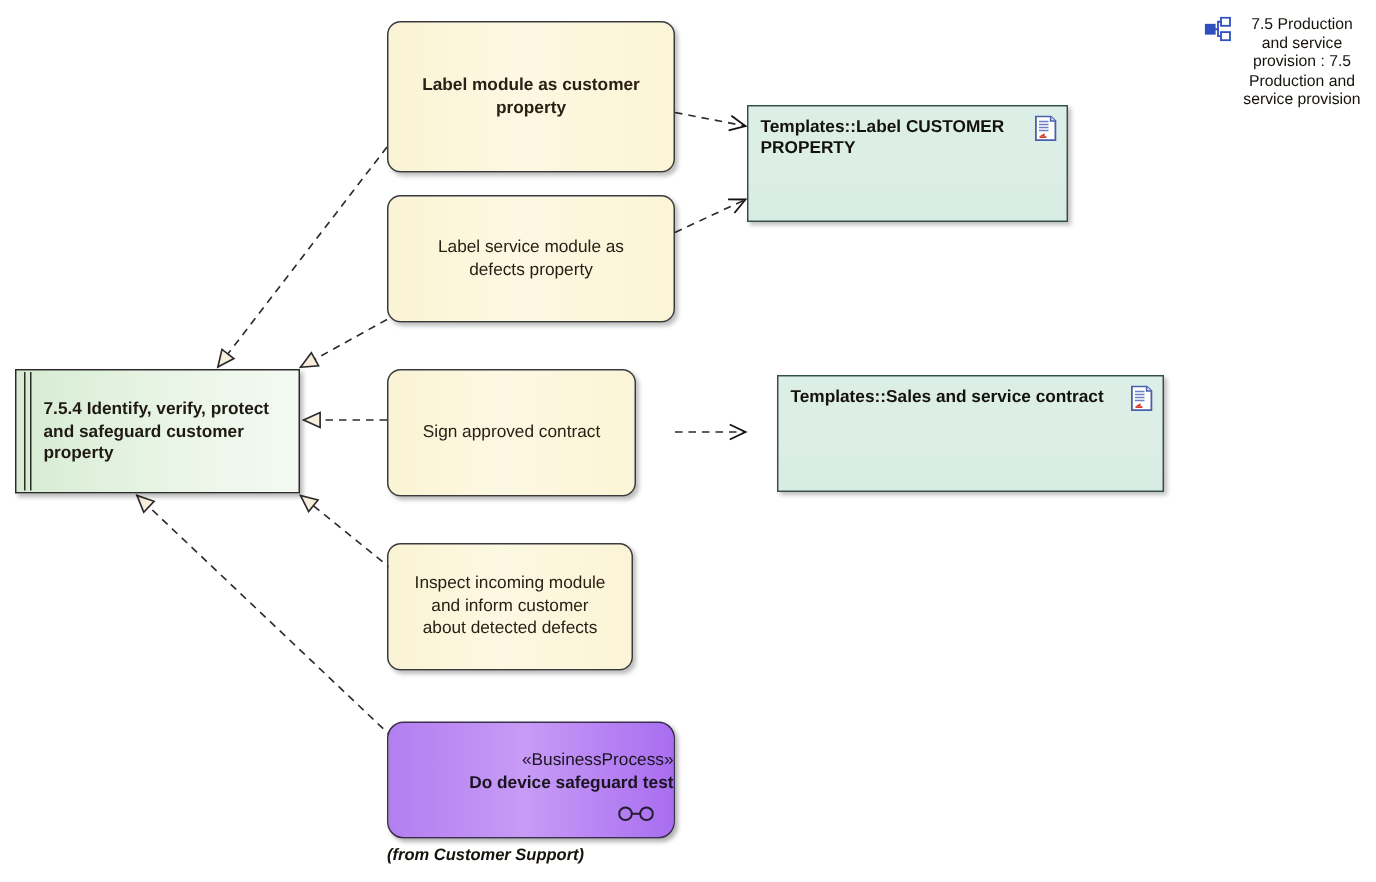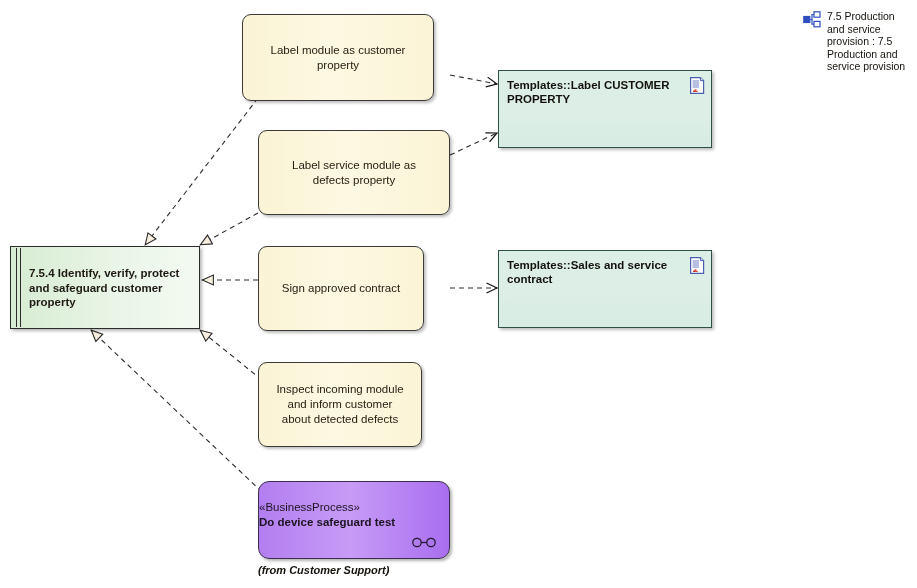--- a/index.html
+++ b/index.html
@@ -58,21 +58,21 @@
   }
   .tpl .ttl{display:block;padding-right:22px;}
   .doc-icon{position:absolute;right:6px;top:6px;width:15px;height:17px;}
 
   
   .bp{
     border:1px solid #3a2f4f;
     border-radius:11px;
     background:linear-gradient(to right,#b37ef0 0%,#c79bf6 48%,#a96ef0 100%);
     box-shadow:2px 2px 3px rgba(0,0,0,.3);
-    text-align:left;
+    text-align:right;
     color:#1a1420;
     font-size:11.5px;
     line-height:15px;
     padding-top:18px;
   }
   .bp .stereo{display:block;font-weight:normal;}
   .bp .nm{display:block;font-weight:bold;}
   .link-icon{position:absolute;right:12px;bottom:10px;width:26px;height:11px;}
   .bp-caption{
     position:absolute;text-align:left;width:100%;
@@ -117,21 +117,21 @@
 
       <path d="M450,288 L497,288" marker-end="url(#openArr)"></path>
     </g>
   </svg>
 
   <div class="node req" style="left:10px;top:246px;width:190px;height:83px;">
     <span class="bars"></span>
     <span>7.5.4 Identify, verify, protect and safeguard customer property</span>
   </div>
 
-  <div class="node act" style="left:242px;top:14px;width:192px;height:87px;">
+  <div class="node act" style="left:258px;top:14px;width:192px;height:101px;font-weight:bold;">
     <span>Label module as customer property</span>
   </div>
 
   <div class="node act" style="left:258px;top:130px;width:192px;height:85px;">
     <span>Label service module as defects property</span>
   </div>
 
   <div class="node act" style="left:258px;top:246px;width:166px;height:85px;">
     <span>Sign approved contract</span>
   </div>
@@ -149,21 +149,21 @@
         <line x1="2.6" y1="4" x2="9" y2="4"></line>
         <line x1="2.6" y1="6" x2="9" y2="6"></line>
         <line x1="2.6" y1="8" x2="9" y2="8"></line>
         <line x1="2.6" y1="10" x2="9" y2="10"></line>
       </g>
       <path d="M3,13.8 L6.4,13.8 L6.4,11.8 Z" fill="#d33a2c"></path>
       <line x1="3" y1="14.4" x2="7.6" y2="14.4" stroke="#d33a2c" stroke-width="1.2"></line>
     </svg>
   </div>
 
-  <div class="node tpl" style="left:498px;top:250px;width:214px;height:78px;">
+  <div class="node tpl" style="left:518px;top:250px;width:258px;height:78px;">
     <span class="ttl">Templates::Sales and service contract</span>
     <svg class="doc-icon" viewBox="0 0 15 17">
       <path d="M0.6,0.6 H10.4 L13.6,3.6 V16.4 H0.6 Z" fill="#ffffff" stroke="#4a5fb0" stroke-width="1.2"></path>
       <path d="M10.4,0.6 V3.6 H13.6" fill="#dfe4f4" stroke="#4a5fb0" stroke-width="1"></path>
       <g stroke="#6f7fc4" stroke-width="1">
         <line x1="2.6" y1="4" x2="9" y2="4"></line>
         <line x1="2.6" y1="6" x2="9" y2="6"></line>
         <line x1="2.6" y1="8" x2="9" y2="8"></line>
         <line x1="2.6" y1="10" x2="9" y2="10"></line>
       </g>
@@ -177,21 +177,21 @@
     <span class="nm">Do device safeguard test</span>
     <svg class="link-icon" viewBox="0 0 26 11">
       <circle cx="6" cy="5.5" r="4.2" fill="none" stroke="#231a2e" stroke-width="1.3"></circle>
       <circle cx="20" cy="5.5" r="4.2" fill="none" stroke="#231a2e" stroke-width="1.3"></circle>
       <line x1="10.2" y1="5.5" x2="15.8" y2="5.5" stroke="#231a2e" stroke-width="1.3"></line>
     </svg>
   </div>
 
   <div class="bp-caption" style="left:258px;top:564px;width:192px;">(from Customer Support)</div>
 
-  <div class="legend" style="left:803px;top:10px;width:108px;">
+  <div class="legend" style="left:803px;top:10px;width:108px;text-align:center;">
     <svg class="lg-icon" viewBox="0 0 18 17">
       <rect x="0.8" y="5.5" width="6" height="6" fill="#2f4fbf" stroke="#2f4fbf" stroke-width="1.2"></rect>
       <rect x="11" y="0.8" width="6" height="5.4" fill="#ffffff" stroke="#2f4fbf" stroke-width="1.2"></rect>
       <rect x="11" y="10.4" width="6" height="5.4" fill="#ffffff" stroke="#2f4fbf" stroke-width="1.2"></rect>
       <path d="M6.8,8.5 H9 V3.5 H11" fill="none" stroke="#2f4fbf" stroke-width="1.2"></path>
       <path d="M9,8.5 V13.1 H11" fill="none" stroke="#2f4fbf" stroke-width="1.2"></path>
     </svg>
     <div class="lg-text">7.5 Production and service provision : 7.5 Production and service provision</div>
   </div>
 

